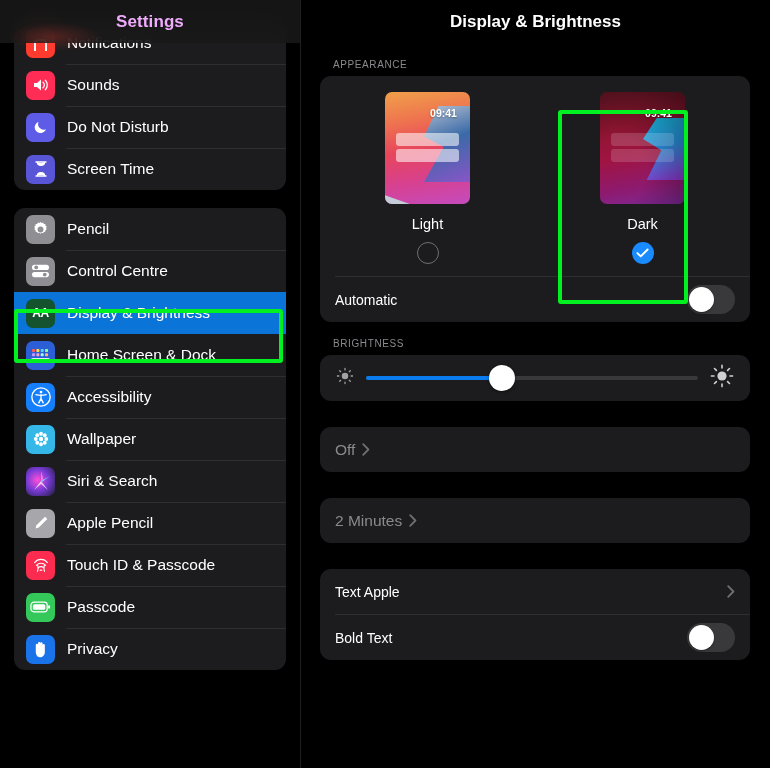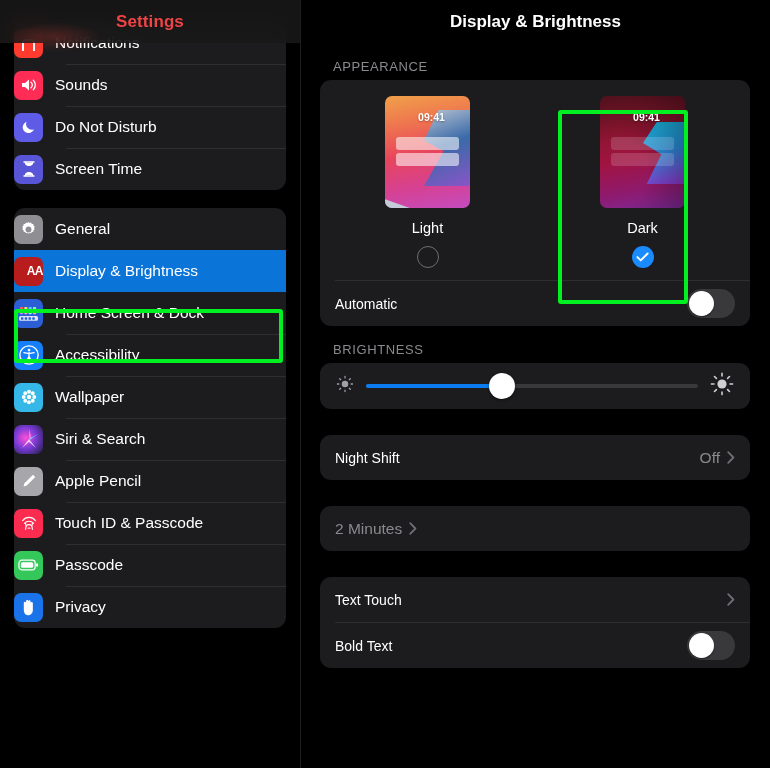--- a/index.html
+++ b/index.html
@@ -18,37 +18,38 @@
   }
   .sidebar-scroll { position:absolute; left:0; top:0; width:300px; }
   .sb-header {
     position:absolute; left:0; top:0; width:300px; height:43px;
     background:rgba(24,24,24,0.86);
     backdrop-filter:blur(14px);
     display:flex; align-items:center; justify-content:center;
     z-index:20;
   }
   .sb-header-title {
-    font-size:17px; font-weight:bold; color:#ef4444; letter-spacing:0.1px;
+    font-size:17px; font-weight:bold; color:#f0abfc; letter-spacing:0.1px;
   }
   .sb-glow {
     position:absolute; left:8px; top:22px; width:95px; height:30px;
     background:radial-gradient(ellipse at center, rgba(255,70,60,0.22), rgba(0,0,0,0) 70%);
     z-index:21; pointer-events:none;
   }
 
   .sb-group {
     margin:0 14px 18px 14px;
     background:#1c1c1e;
     border-radius:11px;
     overflow:hidden;
   }
   .sb-row {
     display:flex; align-items:center;
     height:42px;
+    padding-left:12px;
     position:relative;
   }
   .sb-row + .sb-row::before {
     content:""; position:absolute; left:52px; right:0; top:0; height:1px;
     background:#2e2e30;
   }
   .sb-row.selected { background:#0a74d8; }
   .sb-row.selected::before { background:transparent; }
   .sb-row.selected + .sb-row::before { background:transparent; }
   .sb-icon {
@@ -61,21 +62,21 @@
   }
 
   
   .ic-notif { background:#ff3b30; }
   .ic-notif i { width:13px; height:12px; border:2px solid #fff; border-radius:4px 4px 0 0; border-bottom:none; display:block; margin-top:3px;}
   .ic-sounds { background:#ff2d55; }
   .ic-dnd { background:#5e5ce6; }
   .ic-screentime { background:#5856d6; }
   .ic-general { background:#8e8e93; }
   .ic-control { background:#8e8e93; }
-  .ic-display { background:#b91c1c;justify-content:flex-end; }
+  .ic-display { background:#14532d; }
   .ic-display span { color:#fff; font-size:12px; font-weight:bold; letter-spacing:-0.5px; }
   .ic-home { background:#2c5fd6; }
   .ic-access { background:#147efb; }
   .ic-wallpaper { background:#35b8e8; }
   .ic-siri { background:radial-gradient(circle at 40% 45%, #ff4fd8 0%, #7a3bd6 45%, #1b1b3a 100%); }
   .ic-pencil { background:#a6a6ab; }
   .ic-touchid { background:#fc2b50; }
   .ic-battery { background:#34c759; }
   .ic-privacy { background:#1a73e8; }
   .ic-appstore { background:linear-gradient(180deg,#35b4f7 0%,#1a7fe8 100%); }
@@ -100,21 +101,21 @@
     position:absolute; left:301px; top:0; width:469px; height:768px;
     background:#000; overflow:hidden;
   }
   .ct-header {
     height:43px; display:flex; align-items:center; justify-content:center;
     background:#000;
   }
   .ct-header-title { font-size:17px; font-weight:bold; color:#fff; }
 
   .section-label {
-    font-size:13px; color:#8a8a8e; letter-spacing:0.6px;
+    font-size:10px; color:#8a8a8e; letter-spacing:0.6px;
     margin:16px 0 6px 32px;
   }
   .card {
     margin:0 20px 0 19px;
     background:#1c1c1e;
     border-radius:11px;
   }
 
   
   .appearance-previews {
@@ -146,21 +147,21 @@
   .pv-shape-dark {
     position:absolute; right:-4px; top:26px; width:46px; height:62px;
     background:linear-gradient(165deg,#19c2e8 0%, #2a90dd 45%, #9030c8 100%);
     clip-path:polygon(30% 0%, 100% 0%, 100% 100%, 8% 100%, 40% 52%, 0% 34%);
   }
   .pv-dark-overlay {
     position:absolute; left:0; top:0; width:100%; height:100%;
     background:radial-gradient(ellipse at 20% 70%, rgba(0,0,0,0) 30%, rgba(0,0,0,0.45) 100%);
   }
   .pv-clock {
-    position:absolute; left:4px; top:15px; width:100%; text-align:center;
+    position:absolute; left:16px; top:15px; width:100%; text-align:center;
     color:#fff; font-size:10.5px; font-weight:bold; z-index:3;
     text-shadow:0 1px 2px rgba(0,0,0,0.35);
   }
   .pv-bar {
     position:absolute; left:11px; width:63px; height:13px; border-radius:3px; z-index:3;
   }
   .pv-bar.a { top:41px; }
   .pv-bar.b { top:57px; }
   .pv-light .pv-bar { background:rgba(255,255,255,0.56); }
   .pv-dark .pv-bar { background:rgba(255,255,255,0.16); }
@@ -279,23 +280,34 @@
 
       <div class="sb-group">
 
         <div class="sb-row">
           <div class="sb-icon ic-general">
             <svg width="19" height="19" viewBox="0 0 20 20">
                 <path d="M10 2.2l1.3.9 1.5-.4.7 1.4 1.6.2.1 1.6 1.3.9-.6 1.5.6 1.5-1.3.9-.1 1.6-1.6.2-.7 1.4-1.5-.4-1.3.9-1.3-.9-1.5.4-.7-1.4-1.6-.2-.1-1.6-1.3-.9.6-1.5-.6-1.5 1.3-.9.1-1.6 1.6-.2.7-1.4 1.5.4z" fill="#fff"></path>
                 <circle cx="10" cy="10" r="3.1" fill="#8e8e93"></circle>
               </svg>
           </div>
-          <div class="sb-label">General</div>
-        </div>
-
+          <div class="sb-label">Pencil</div>
+        </div>
+
+        <div class="sb-row">
+          <div class="sb-icon ic-control">
+            <svg width="19" height="16" viewBox="0 0 20 16">
+                <rect x="1" y="1.5" width="18" height="5.4" rx="2.7" fill="#fff"></rect>
+                <circle cx="5.5" cy="4.2" r="2" fill="#8e8e93"></circle>
+                <rect x="1" y="9.1" width="18" height="5.4" rx="2.7" fill="#fff"></rect>
+                <circle cx="14.5" cy="11.8" r="2" fill="#8e8e93"></circle>
+              </svg>
+          </div>
+          <div class="sb-label">Control Centre</div>
+        </div>
 
         <div class="sb-row selected">
           <div class="sb-icon ic-display">
               <span>AA</span>
             </div>
           <div class="sb-label">Display &amp; Brightness</div>
         </div>
 
         <div class="sb-row">
           <div class="sb-icon ic-home">
@@ -490,40 +502,39 @@
               <g stroke="#d0d0d4" stroke-width="1.6" stroke-linecap="round">
                 <path d="M12 1.4v2.6M12 20v2.6M1.4 12h2.6M20 12h2.6M4.5 4.5l1.9 1.9M17.6 17.6l1.9 1.9M19.5 4.5l-1.9 1.9M6.4 17.6l-1.9 1.9"></path>
               </g>
             </svg>
         </div>
       </div>
     </div>
 
     <div class="card" style="margin-top:26px;">
       <div class="card-row">
-        <div class="row-label">Night Shift</div>
         <div class="row-value">Off</div>
         <svg class="chevron" viewBox="0 0 8 13">
             <path d="M1.2 1.2L6.4 6.5l-5.2 5.3" stroke="#6e6e73" stroke-width="1.8" fill="none" stroke-linecap="round" stroke-linejoin="round"></path>
           </svg>
       </div>
     </div>
 
     <div class="card" style="margin-top:26px;">
       <div class="card-row">
         <div class="row-value">2 Minutes</div>
         <svg class="chevron" viewBox="0 0 8 13">
             <path d="M1.2 1.2L6.4 6.5l-5.2 5.3" stroke="#6e6e73" stroke-width="1.8" fill="none" stroke-linecap="round" stroke-linejoin="round"></path>
           </svg>
       </div>
     </div>
 
     <div class="card" style="margin-top:26px;">
       <div class="card-row">
-        <div class="row-label">Text Touch</div>
+        <div class="row-label">Text Apple</div>
         <svg class="chevron" viewBox="0 0 8 13">
             <path d="M1.2 1.2L6.4 6.5l-5.2 5.3" stroke="#6e6e73" stroke-width="1.8" fill="none" stroke-linecap="round" stroke-linejoin="round"></path>
           </svg>
       </div>
       <div class="row-divider"></div>
       <div class="card-row">
         <div class="row-label">Bold Text</div>
         <div class="toggle">
           <div class="knob"></div>
         </div>

